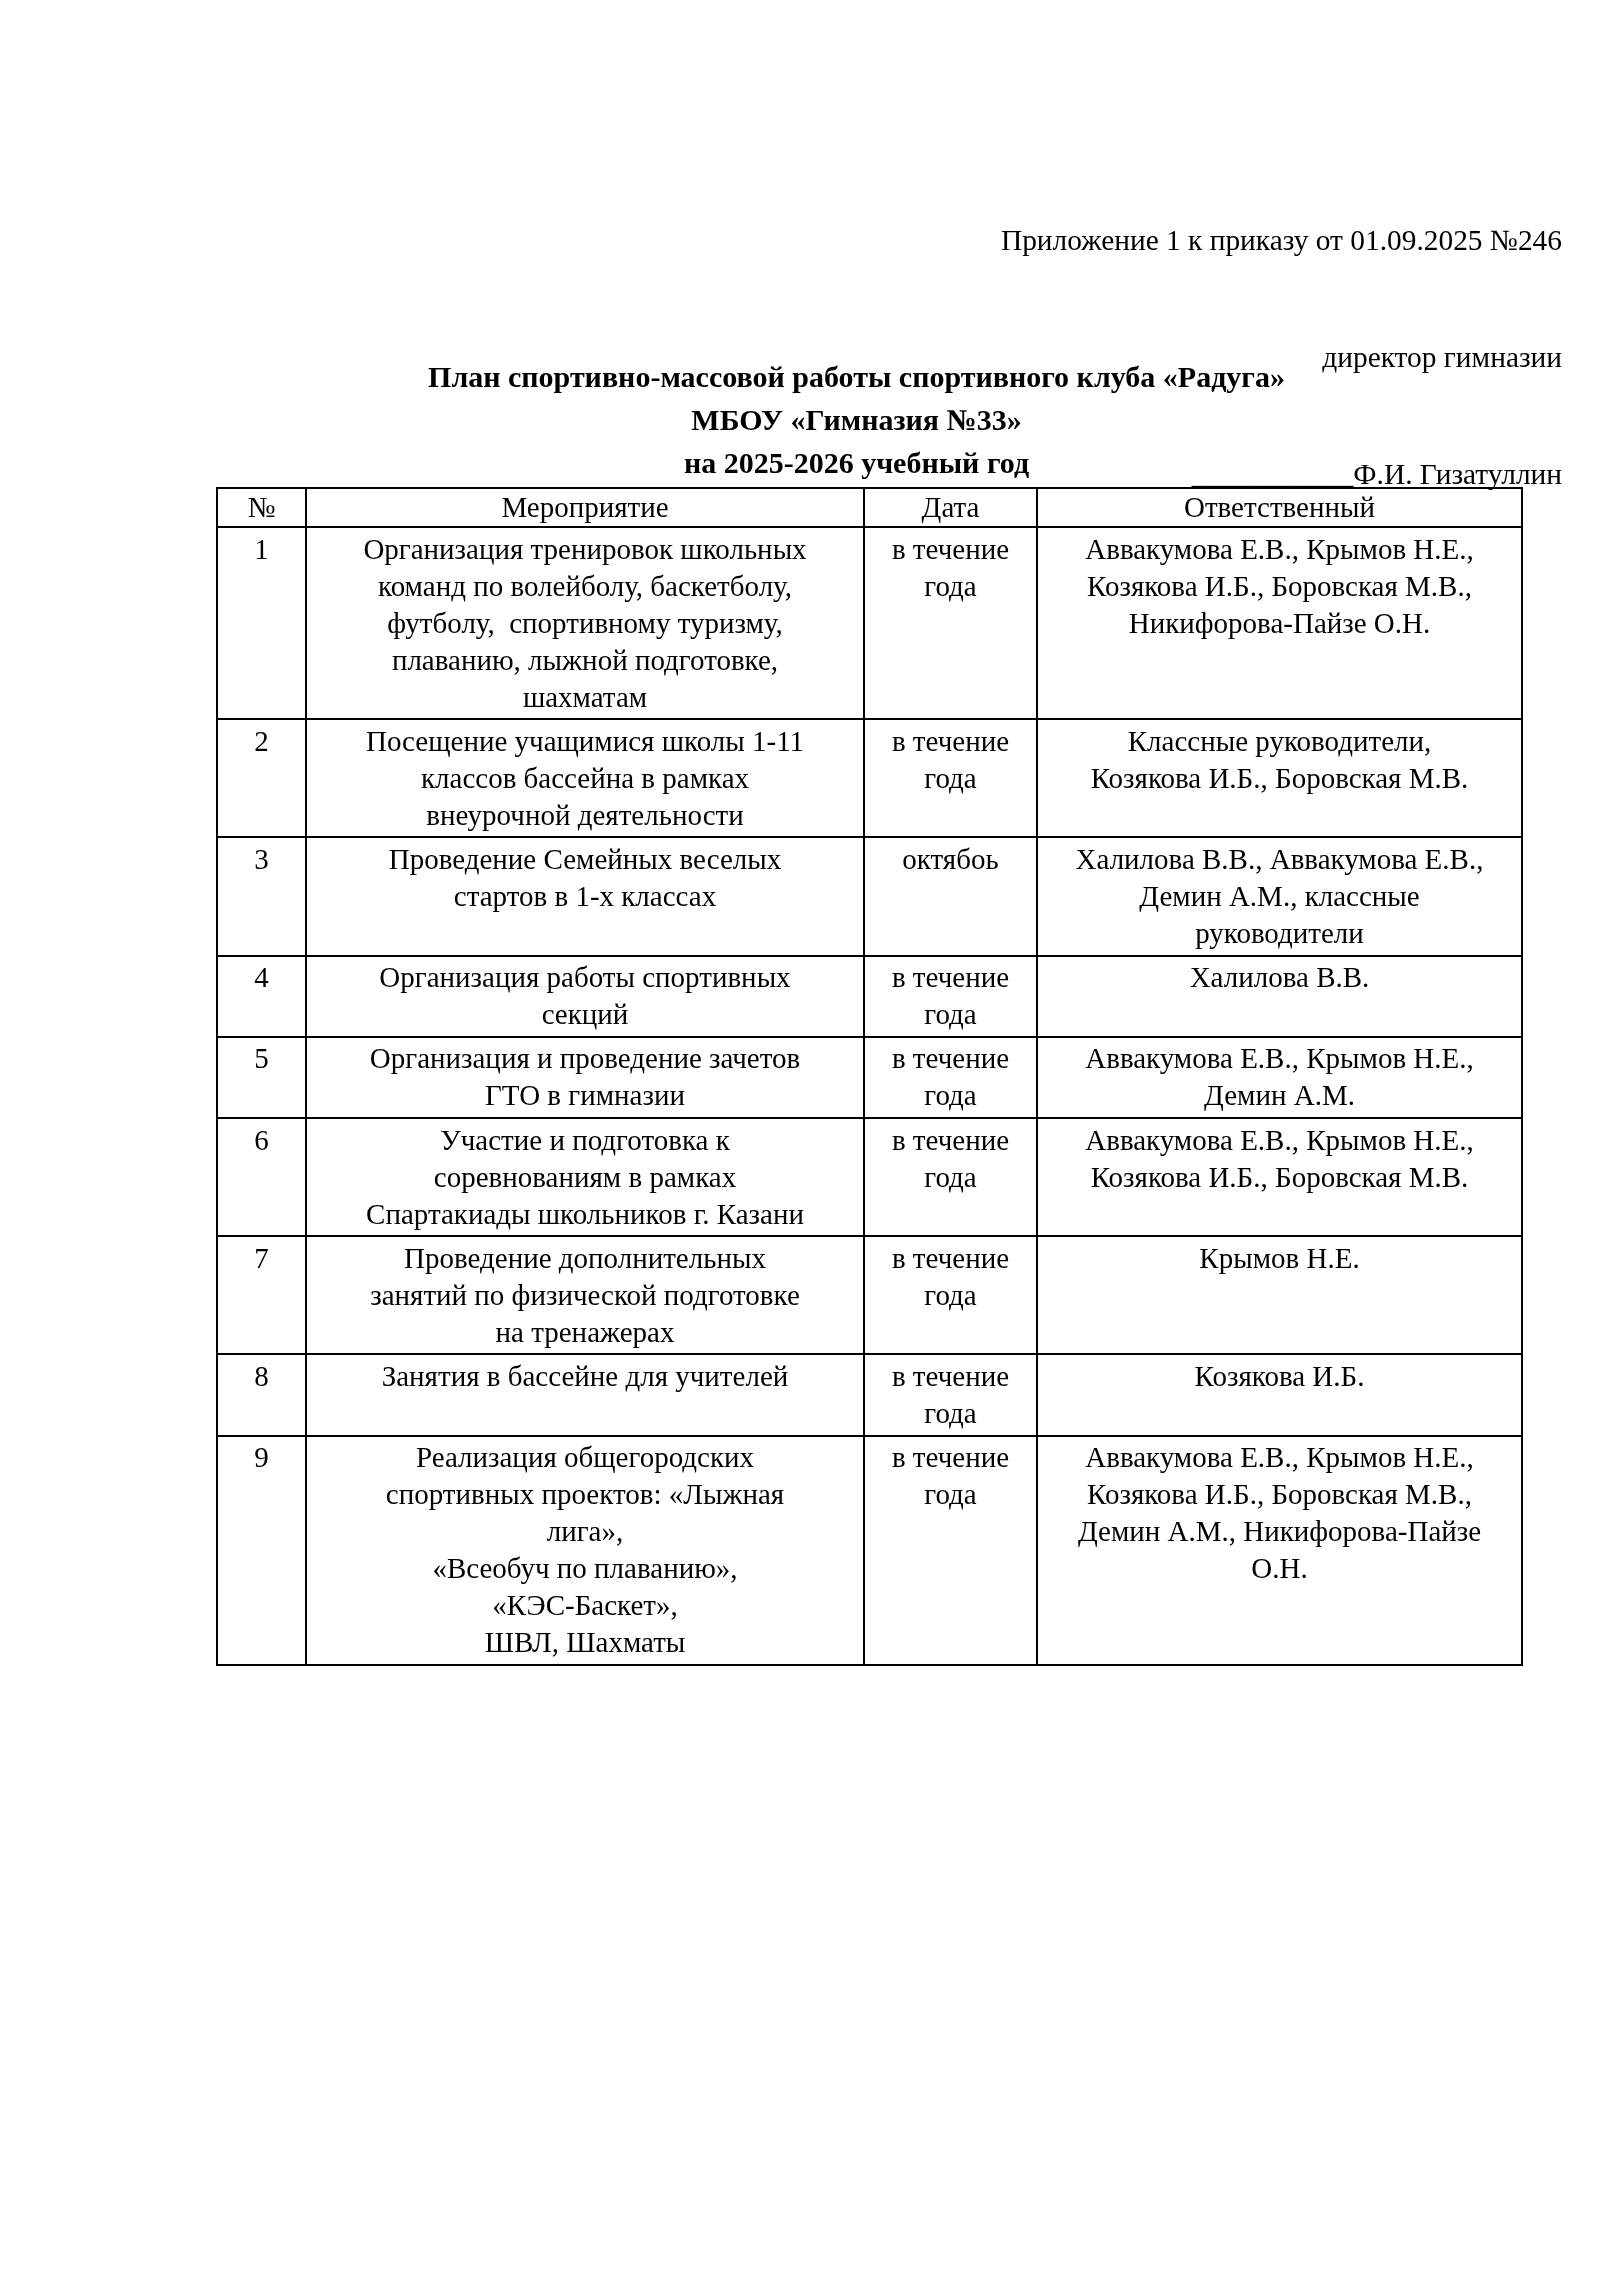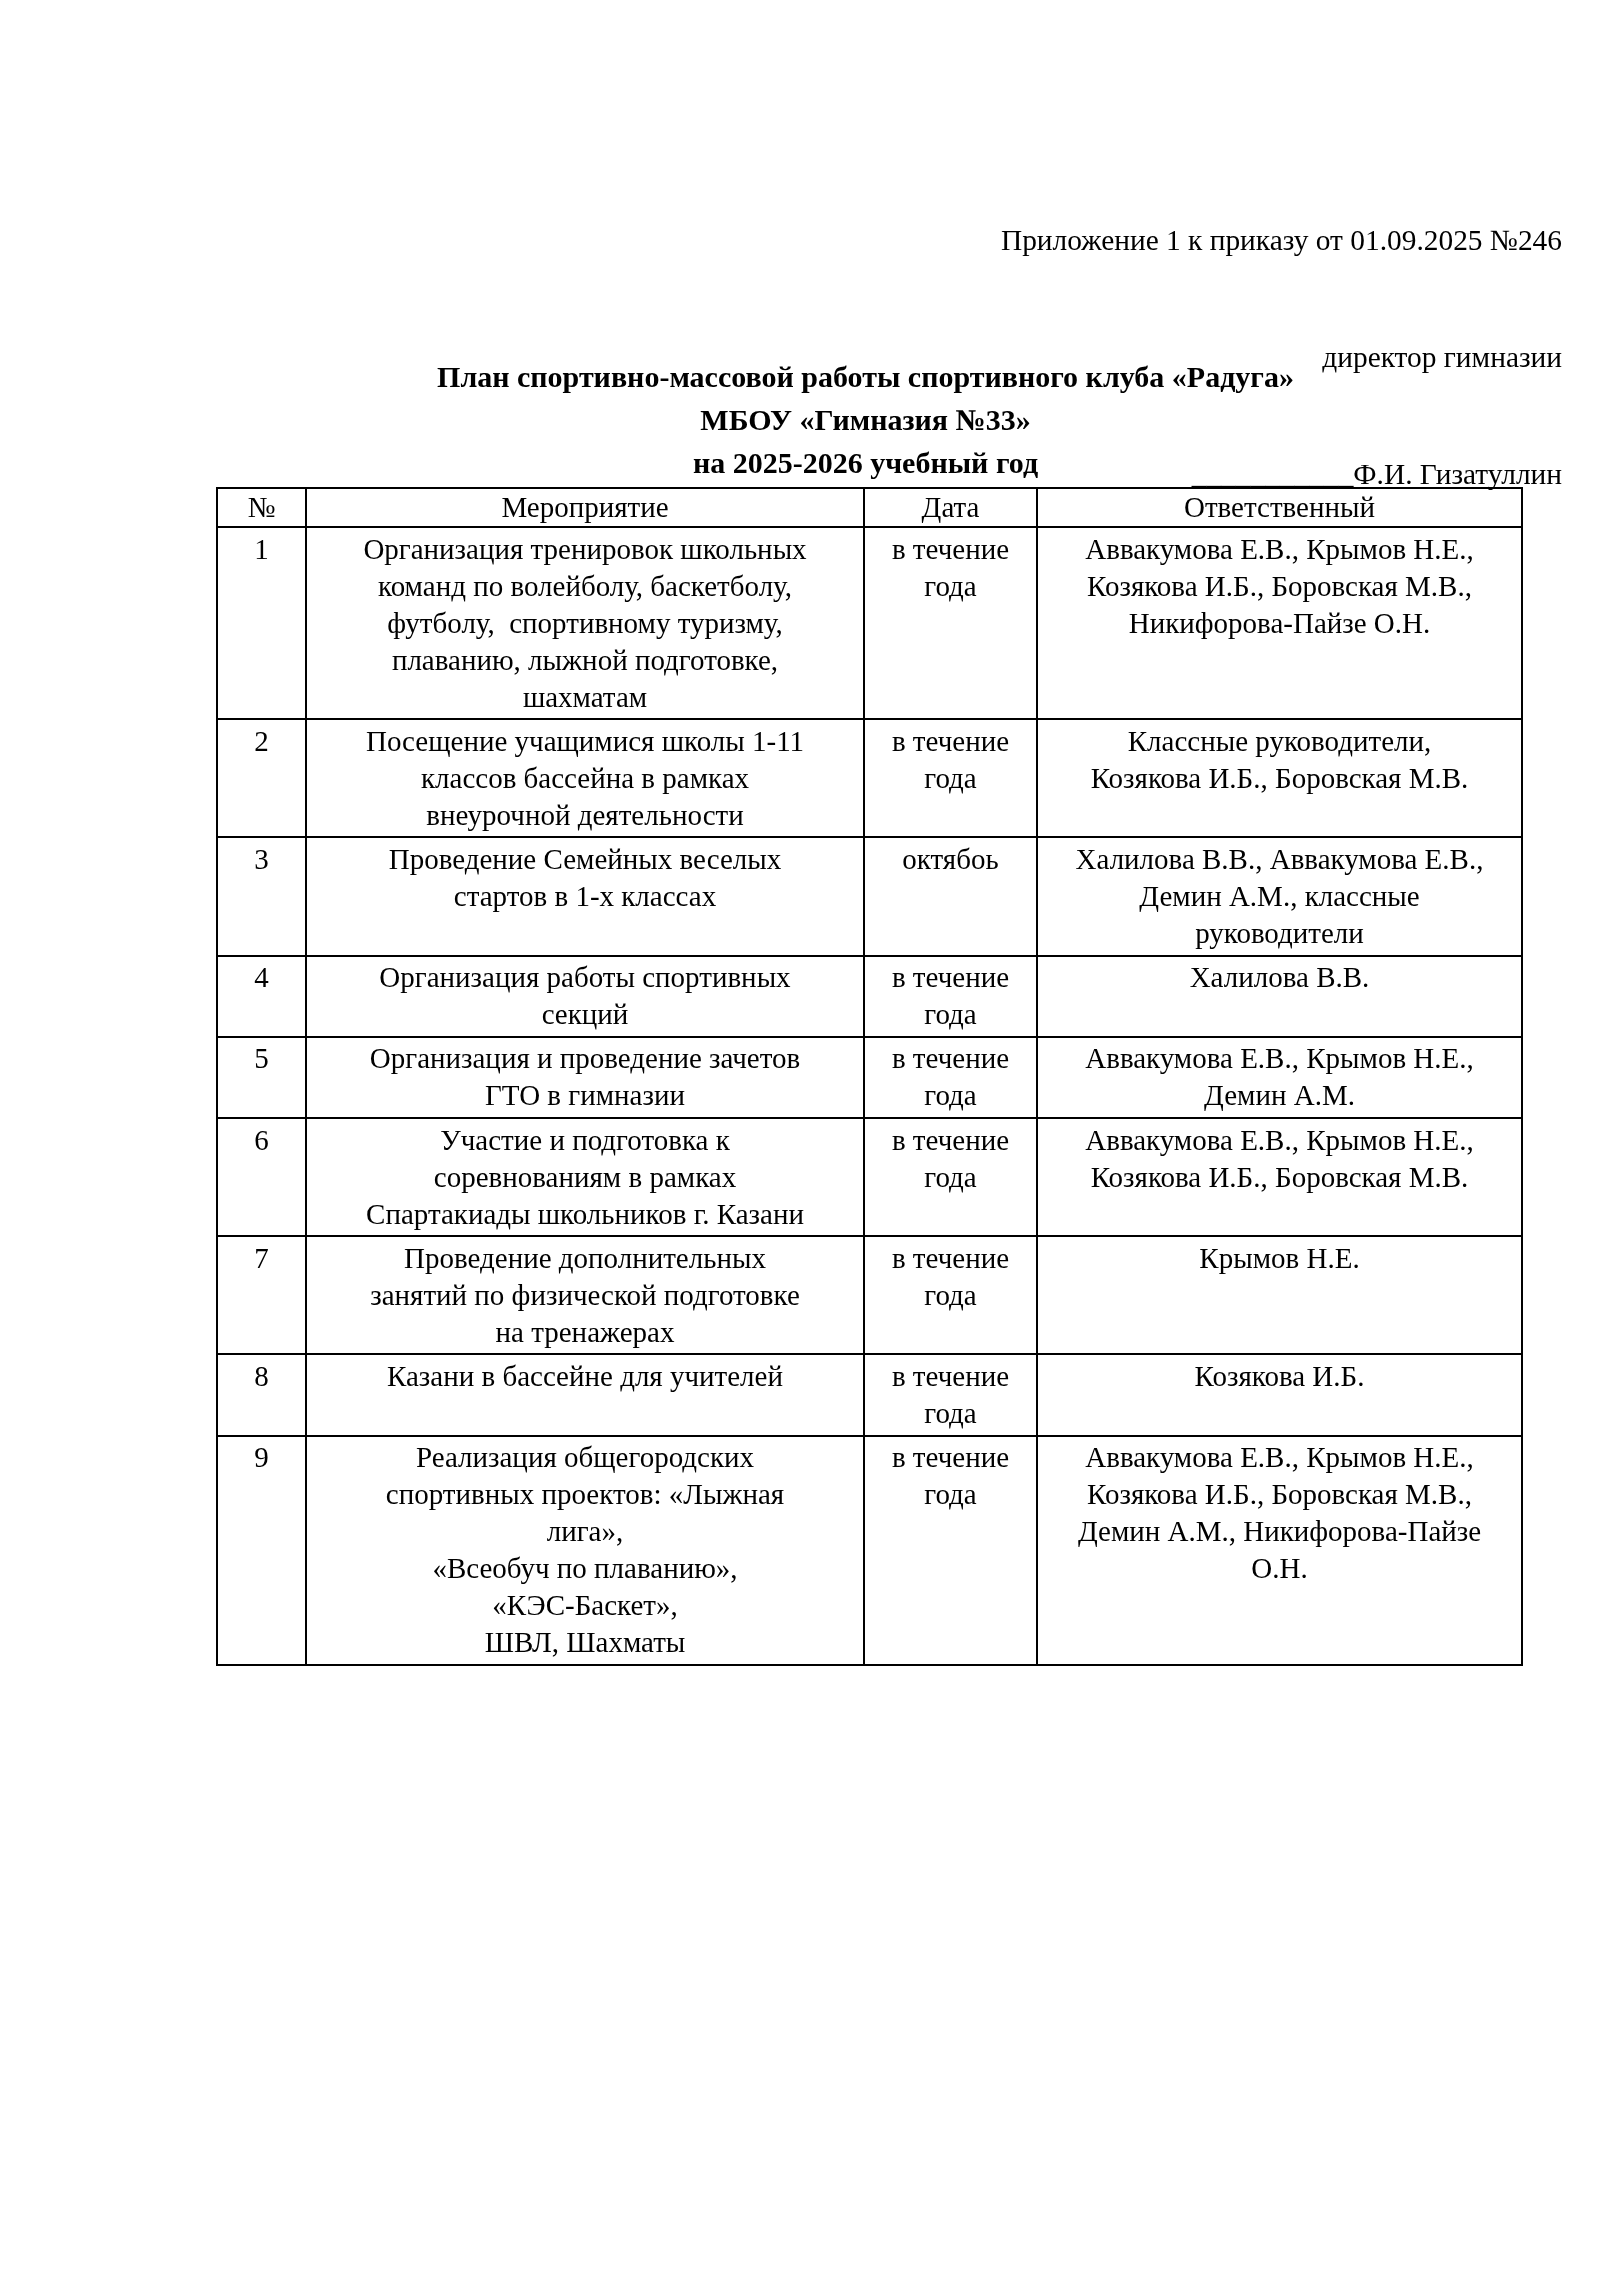--- a/index.html
+++ b/index.html
@@ -22,21 +22,21 @@
     top: 143px;
     right: 101px;
     text-align: right;
     font-size: 29.4px;
     line-height: 39px;
     white-space: pre;
   }
   .title-block {
     position: absolute;
     top: 355px;
-    left: 213px;
+    left: 204px;
     width: 1305px;
     text-align: center;
     font-weight: bold;
     font-size: 30px;
     line-height: 43px;
   }
   table.plan-table {
     position: absolute;
     top: 487px;
     left: 216px;
@@ -173,21 +173,21 @@
         <td>7</td>
         <td>Проведение дополнительных
 занятий по физической подготовке
 на тренажерах</td>
         <td>в течение
 года</td>
         <td>Крымов Н.Е.</td>
       </tr>
       <tr class="r8">
         <td>8</td>
-        <td>Казани в бассейне для учителей</td>
+        <td>Занятия в бассейне для учителей</td>
         <td>в течение
 года</td>
         <td>Козякова И.Б.</td>
       </tr>
       <tr class="r9">
         <td>9</td>
         <td>Реализация общегородских
 спортивных проектов: «Лыжная
 лига»,
 «Всеобуч по плаванию»,

